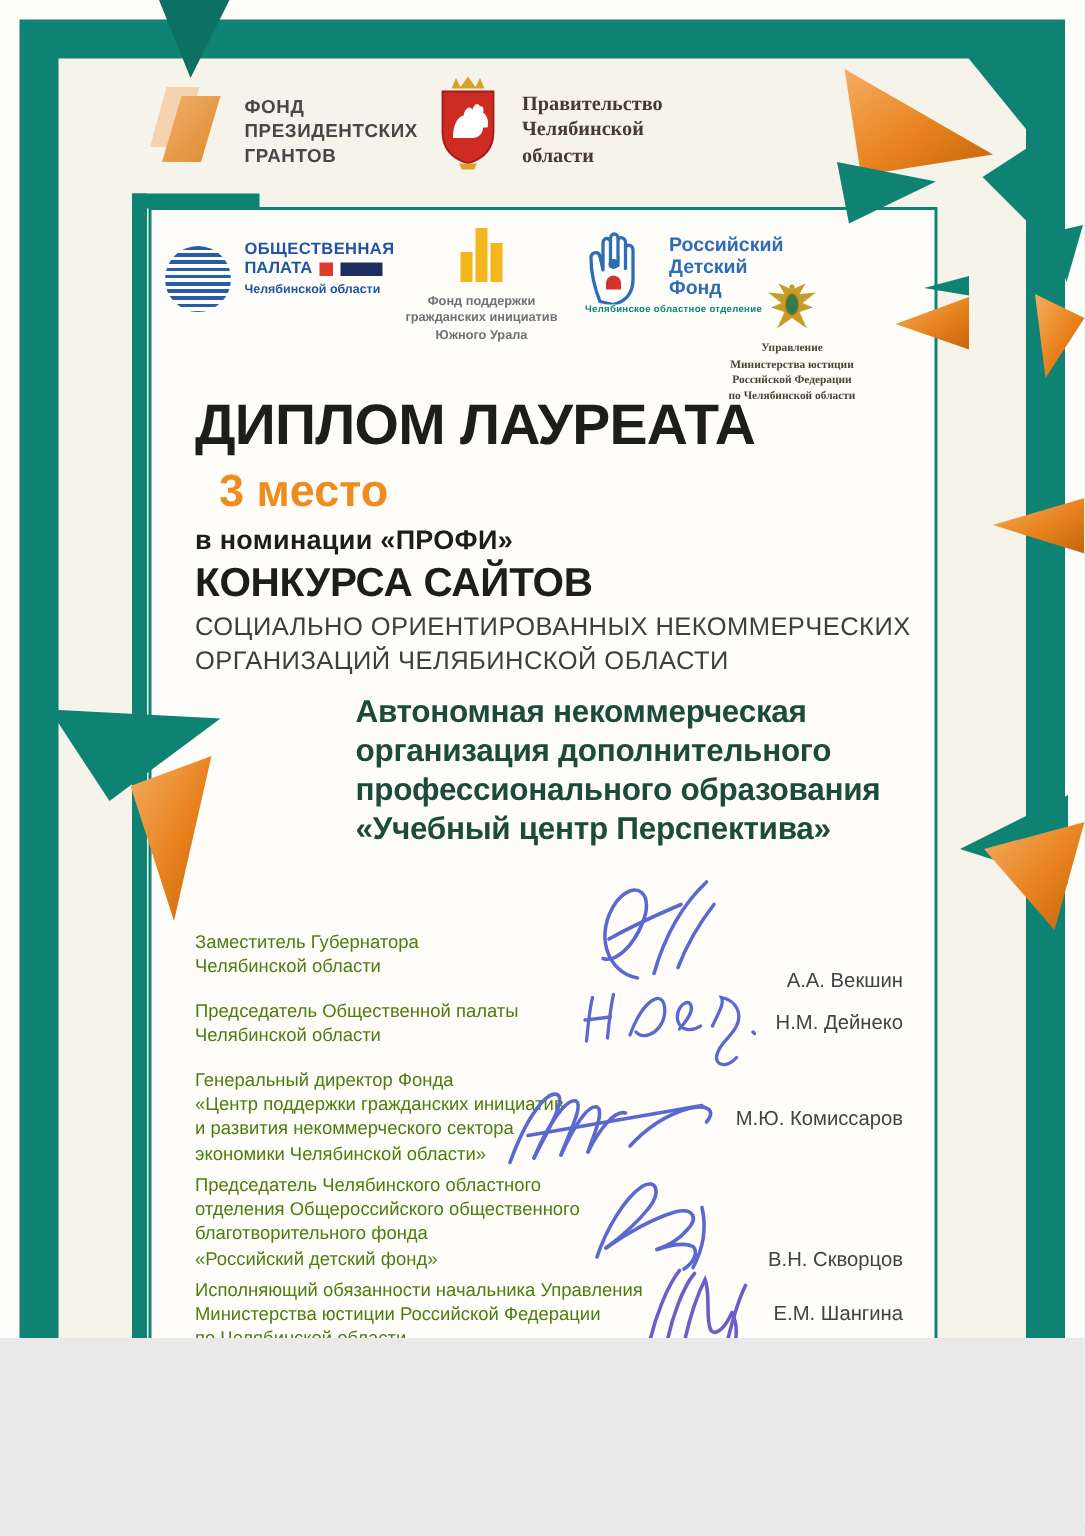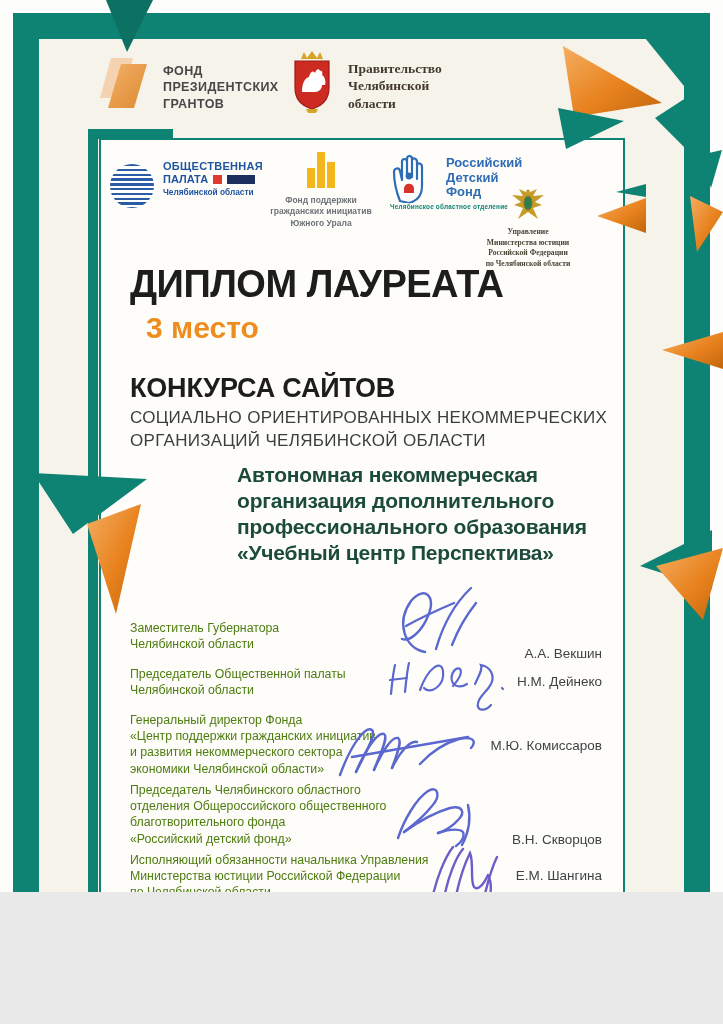--- a/index.html
+++ b/index.html
@@ -127,20 +127,21 @@
       <circle cx="18" cy="3.4" r="1.8" fill="#c79b27"></circle>
     </svg>
     <div class="ml jus-text">Управление
 Министерства юстиции
 Российской Федерации
 по Челябинской области</div>
   </div>
 
   <div class="abs title" style="left:130px;top:263px;">ДИПЛОМ ЛАУРЕАТА</div>
   <div class="abs place" style="left:130px;top:311px;margin-left:16px;">3 место</div>
+  <div class="abs nomination" style="left:130px;top:350px;">в номинации «ПРОФИ»</div>
   <div class="abs ml contest-sub" style="left:130px;top:406px;">СОЦИАЛЬНО ОРИЕНТИРОВАННЫХ НЕКОММЕРЧЕСКИХ
 ОРГАНИЗАЦИЙ ЧЕЛЯБИНСКОЙ ОБЛАСТИ</div>
   <div class="abs contest" style="left:130px;top:373px;">КОНКУРСА САЙТОВ</div>
   <div class="abs ml recipient" style="left:237px;top:462px;">Автономная некоммерческая
 организация дополнительного
 профессионального образования
 «Учебный центр Перспектива»</div>
 
   <div class="abs sig-row" style="top:620px;">
     <div class="ml sig-role">Заместитель Губернатора

